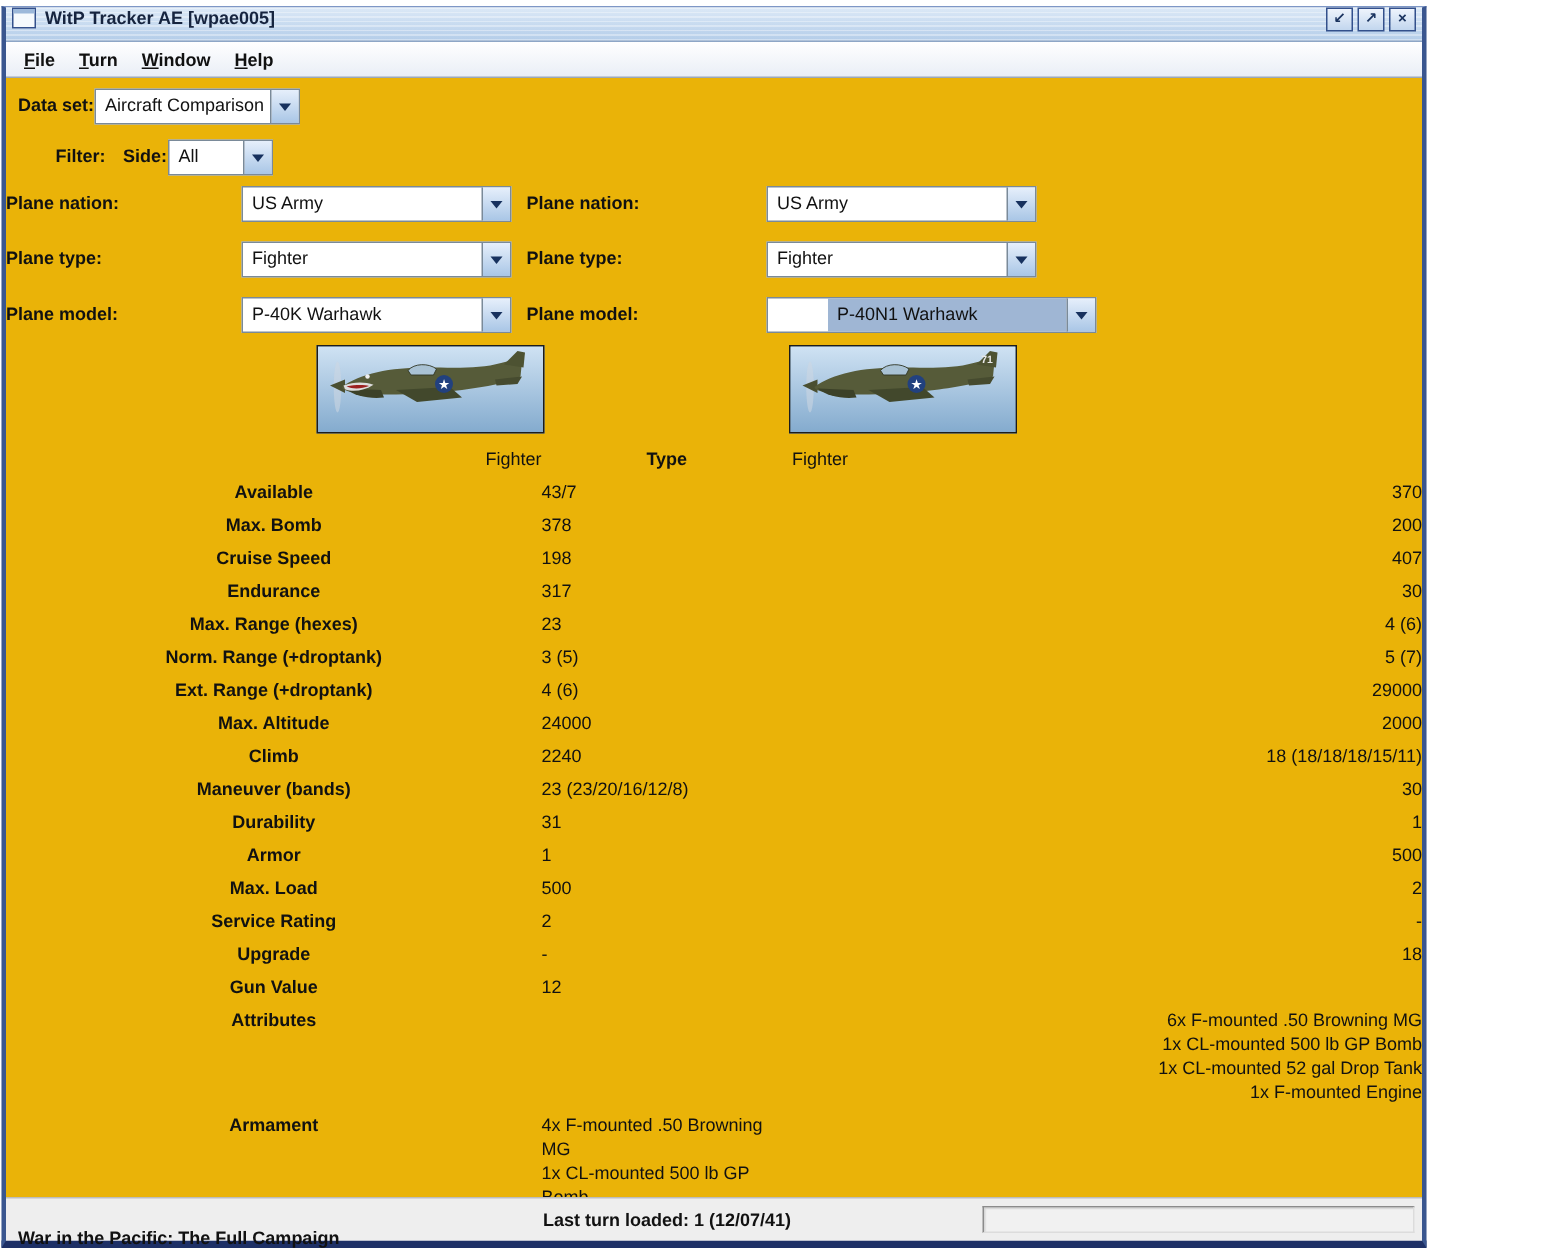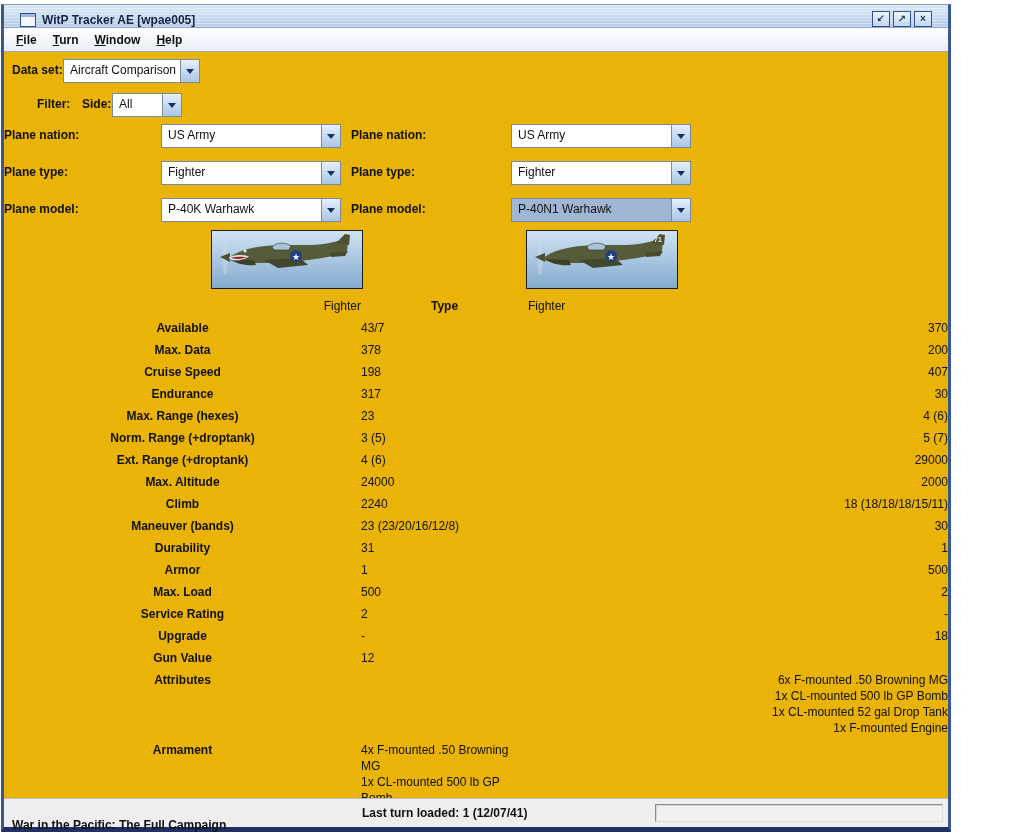--- a/index.html
+++ b/index.html
@@ -11,21 +11,21 @@
 
   .window {
     position:absolute; left:1px; top:4px; width:944px; height:822px;
     border-left:3px solid #3a568f; border-right:3px solid #3a568f;
     border-top:1px solid #7e97c6; border-bottom:5px solid #1e3066;
     background:#eeeeee;
   }
 
   
   .titlebar {
-    height:22px; display:flex; align-items:flex-end; padding:0 16px;
+    height:22px; display:flex; align-items:flex-start; padding:0 4px;
     background:
       repeating-linear-gradient(180deg, rgba(255,255,255,0.35) 0 1px, rgba(255,255,255,0) 1px 3px),
       linear-gradient(#dce9f7,#b4cde9);
     border-bottom:1px solid #8ea6c6;
   }
   .win-icon { width:14px; height:12px; border:1px solid #33508c; background:#f5f9fd; position:relative; }
   .win-icon::before { content:""; position:absolute; left:0; right:0; top:0; height:3px; background:#9cb8da; }
   .title-text { font-weight:bold; color:#16243f; margin-left:6px; flex:1; }
   .win-btn {
     width:16px; height:14px; margin-left:3px; border:1px solid #33508c;
@@ -149,21 +149,21 @@
       </div>
 
       <div class="lbl lbl-r" style="left:0; top:145px; width:152px;">Plane model:</div>
       <div class="combo" style="left:157px; top:146px; width:178px;">
         <span class="combo-value">P-40K Warhawk</span>
         <span class="combo-btn">
             <span class="combo-arrow"></span>
           </span>
       </div>
       <div class="lbl lbl-r" style="left:347px; top:145px; width:155px;">Plane model:</div>
-      <div class="combo selected" style="left:507px; top:146px; width:178px;">
+      <div class="combo selected" style="left:507px; top:146px; width:178px;padding-left:40px;">
         <span class="combo-value">P-40N1 Warhawk</span>
         <span class="combo-btn">
             <span class="combo-arrow"></span>
           </span>
       </div>
 
       <div class="plane-img" style="left:207px;">
         <svg viewBox="0 0 150 57">
           <defs>
             <linearGradient id="skyL" x1="0" y1="0" x2="0" y2="1">
@@ -211,21 +211,21 @@
         </svg>
       </div>
 
       <div class="cmp-grid">
           <div class="cmp-cell cmp-left">Fighter</div>
           <div class="cmp-cell cmp-label">Type</div>
           <div class="cmp-cell cmp-right">Fighter</div>
           <div class="cmp-cell cmp-label">Available</div>
           <div class="cmp-cell cmp-right">43/7</div>
           <div class="cmp-cell cmp-left">370</div>
-          <div class="cmp-cell cmp-label">Max. Data</div>
+          <div class="cmp-cell cmp-label">Max. Bomb</div>
           <div class="cmp-cell cmp-right">378</div>
           <div class="cmp-cell cmp-left">200</div>
           <div class="cmp-cell cmp-label">Cruise Speed</div>
           <div class="cmp-cell cmp-right">198</div>
           <div class="cmp-cell cmp-left">407</div>
           <div class="cmp-cell cmp-label">Endurance</div>
           <div class="cmp-cell cmp-right">317</div>
           <div class="cmp-cell cmp-left">30</div>
           <div class="cmp-cell cmp-label">Max. Range (hexes)</div>
           <div class="cmp-cell cmp-right">23</div>

